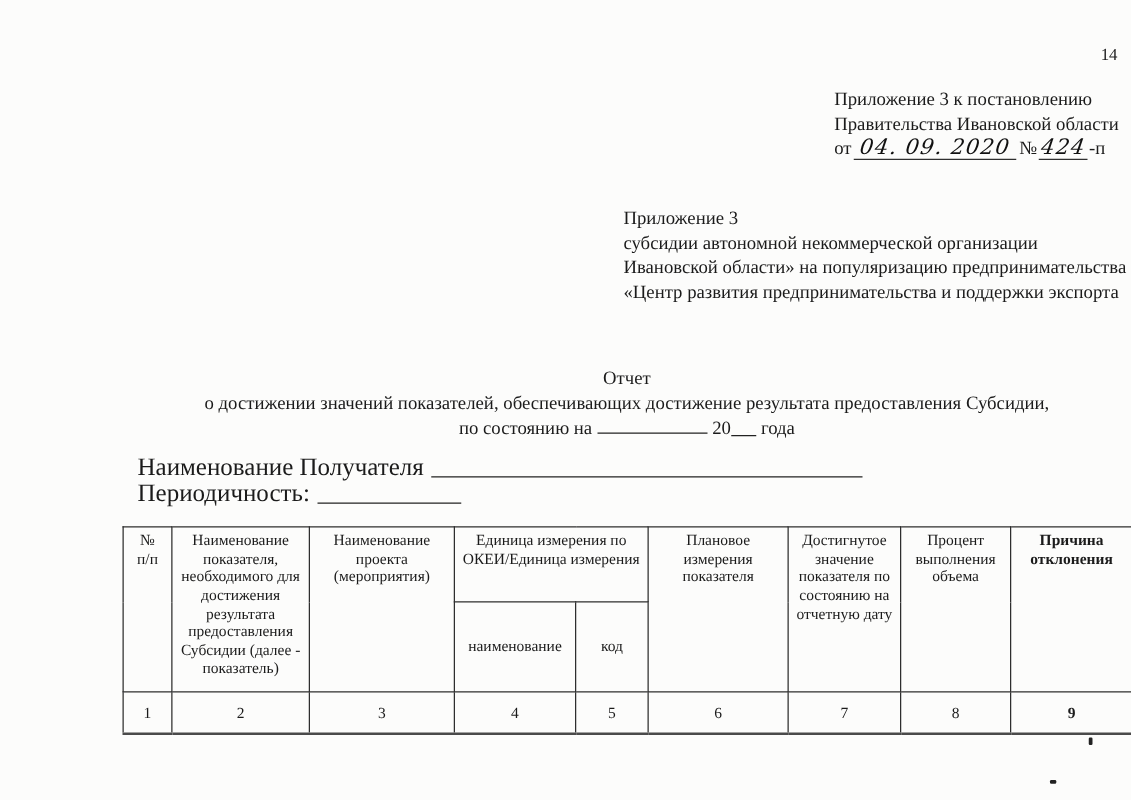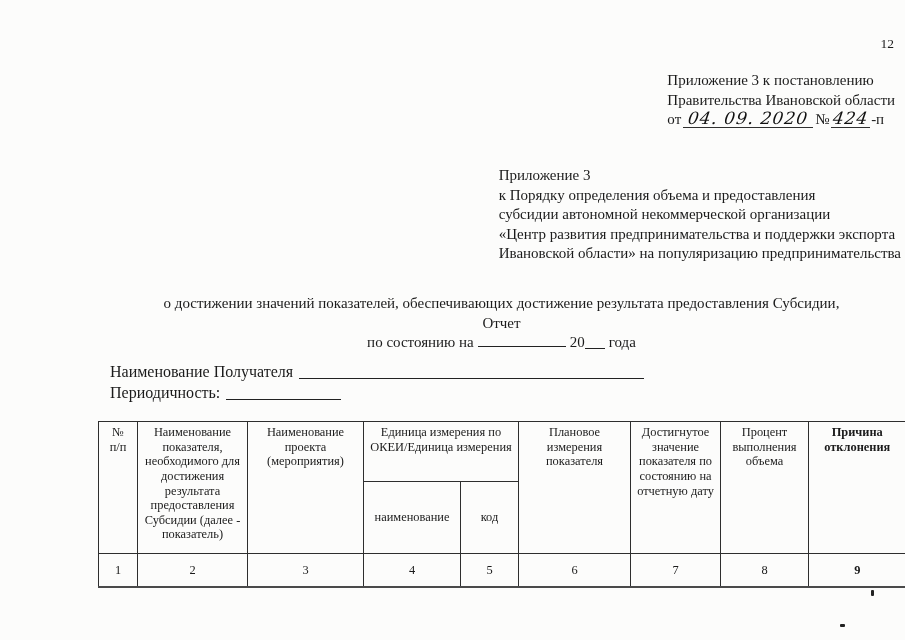--- a/index.html
+++ b/index.html
@@ -39,21 +39,21 @@
   .blank{
     display:inline-block;
     border-bottom:1px solid #222;
     height:13px;
     vertical-align:baseline;
     margin-bottom:-2px;
   }
   .blank-asof{width:88px;margin:0 4px;}
   .blank-year{width:20px;margin-right:4px;}
   
-  .field-line{left:110px;font-size:16px;text-align:center;}
+  .field-line{left:110px;font-size:20px;text-align:center;}
   .field-recipient{top:363px;}
   .field-periodicity{top:384px;font-family:Liberation Serif, serif;}
   .blank-recipient{width:345px;margin-left:6px;}
   .blank-periodicity{width:115px;margin-left:6px;}
   
   table.report{
     position:absolute;left:98px;top:421px;width:807px;
     border-collapse:collapse;table-layout:fixed;
     font-size:12.4px;line-height:1.18;
   }
@@ -74,41 +74,40 @@
     height:26px;
   }
   
   .speck{background:#222;border-radius:1px;}
   .speck-1{top:590px;left:871px;width:3px;height:6px;}
   .speck-2{top:624px;left:840px;width:5px;height:3px;}
 </style>
 </head>
 <body>
 
-<div class="abs page-number">12</div>
+<div class="abs page-number">14</div>
 
 <div class="abs ref-block ref-block-1">
   <div>Приложение 3 к постановлению</div>
   <div>Правительства Ивановской области</div>
   <div>
     <span>от</span><span class="hw-slot"><span class="hw">04. 09. 2020</span></span><span>№</span><span class="hw-slot hw-slot-num"><span class="hw">424</span></span><span>-п</span>
   </div>
 </div>
 
 <div class="abs ref-block ref-block-2">
   <div>Приложение 3</div>
-  <div>к Порядку определения объема и предоставления</div>
   <div>субсидии автономной некоммерческой организации</div>
+  <div>Ивановской области» на популяризацию предпринимательства</div>
   <div>«Центр развития предпринимательства и поддержки экспорта</div>
-  <div>Ивановской области» на популяризацию предпринимательства</div>
 </div>
 
 <div class="abs title-block">
+  <div>Отчет</div>
   <div>о достижении значений показателей, обеспечивающих достижение результата предоставления Субсидии,</div>
-  <div>Отчет</div>
   <div>
     <span>по состоянию на</span><span class="blank blank-asof"></span><span>20</span><span class="blank blank-year"></span><span>года</span>
   </div>
 </div>
 
 <div class="abs field-line field-recipient">
   <span>Наименование Получателя</span><span class="blank blank-recipient"></span>
 </div>
 <div class="abs field-line field-periodicity">
   <span>Периодичность:</span><span class="blank blank-periodicity"></span>

